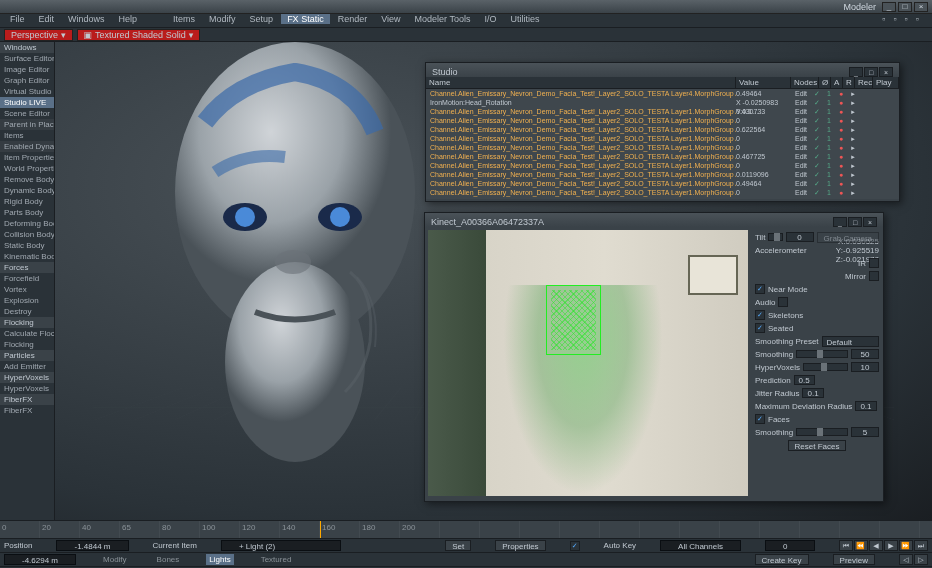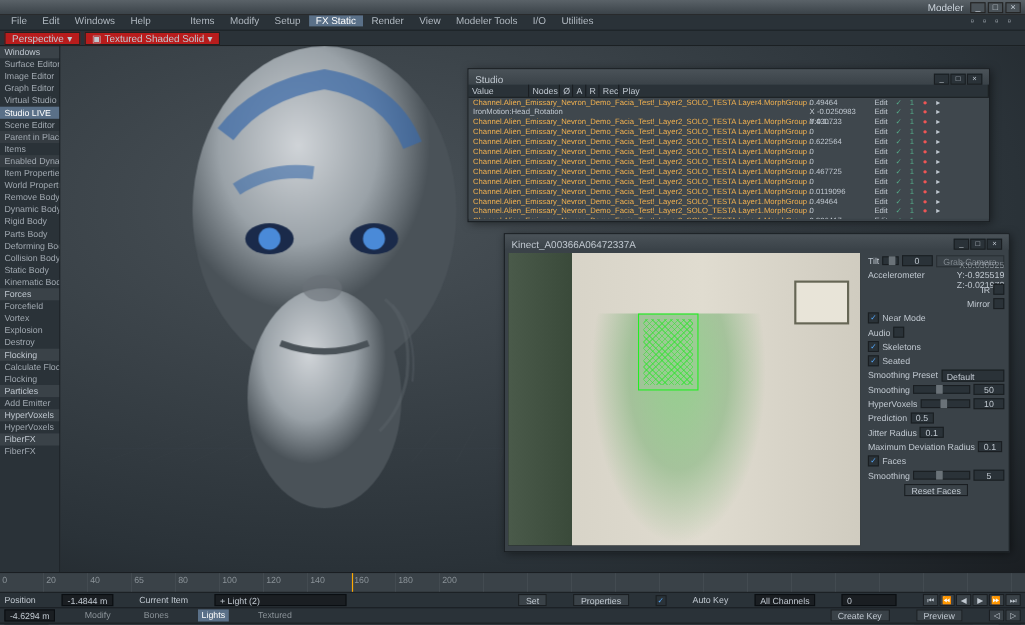--- a/index.html
+++ b/index.html
@@ -37,21 +37,21 @@
 .studio .tbody{height:110px;overflow:hidden;background:#3f474d}
 .studio .row{height:9px;display:flex;font-size:7px;line-height:9px}
 .studio .row .n{width:310px;padding-left:4px;color:#f0b050;white-space:nowrap;overflow:hidden}
 .studio .row .n.w{color:#c0c8d0}
 .studio .row .v{width:55px;color:#c0c8d0}
 .studio .row .e{width:20px;color:#c0c8d0;text-align:center}
 .studio .row .c{width:12px;text-align:center;color:#5a8}
 .studio .row .r{width:12px;text-align:center;color:#e55}
 .studio .row .p{width:12px;text-align:center;color:#c0c8d0}
 
-.kinect { left:458px; top:212px; width:460px; height:290px;}
+.kinect { left:424px; top:212px; width:460px; height:290px;}
 .kinect .body{display:flex;height:272px}
 .kinect .video{width:320px;background:#1a1e22;position:relative;overflow:hidden;margin:3px}
 .kinect .video .room{position:absolute;inset:0;background:linear-gradient(90deg,#4a5a4a 0%,#3a4a3a 18%,#d8d4c8 18%,#e0dcd0 55%,#d0ccc0 100%)}
 .kinect .video .person{position:absolute;left:75px;top:55px;width:160px;height:210px;background:radial-gradient(ellipse at 50% 25%,rgba(100,200,100,.6),rgba(80,160,80,.4) 40%,transparent 70%)}
 .kinect .video .face{position:absolute;left:118px;top:55px;width:55px;height:70px;border:1px solid #2e2}
 .kinect .video .face::before{content:"";position:absolute;inset:4px;background:repeating-linear-gradient(45deg,transparent,transparent 3px,rgba(40,230,40,.5) 3px,rgba(40,230,40,.5) 4px),repeating-linear-gradient(-45deg,transparent,transparent 3px,rgba(40,230,40,.5) 3px,rgba(40,230,40,.5) 4px)}
 .kinect .video .pic{position:absolute;right:10px;top:25px;width:50px;height:40px;background:#e8e4d8;border:2px solid #665}
 .kinect .ctrls{flex:1;padding:4px;font-size:8px}
 .kinect .ctrls .ln{height:12px;display:flex;align-items:center;gap:3px;margin-bottom:1px}
 .kinect .ctrls .slider{flex:1;height:8px;background:#2a3238;border:1px solid #1a1e22;position:relative}
@@ -61,21 +61,21 @@
 .kinect .ctrls .btn{background:#3a4248;border:1px solid #1a1e22;padding:0 6px;height:11px;line-height:11px}
 .kinect .ctrls .sel{background:#2a3238;border:1px solid #1a1e22;padding:0 4px;height:11px;line-height:11px;flex:1}
 
 .bottom { position:absolute; bottom:0; left:0; right:0; height:48px; background:#2a3238; border-top:1px solid #1a1e22;}
 .timeline { height:18px; background:#3a4248; position:relative; border-bottom:1px solid #1a1e22;}
 .timeline .ruler{position:absolute;inset:0;background:repeating-linear-gradient(90deg,transparent,transparent 39px,#4a5258 40px)}
 .timeline .ticks{position:absolute;top:2px;left:0;right:0;height:10px;display:flex;font-size:8px;color:#8a9298}
 .timeline .ticks span{width:40px;padding-left:2px}
 .timeline .cursor{position:absolute;left:320px;top:0;width:1px;height:100%;background:#fa0}
 .bbar{height:14px;display:flex;align-items:center;padding:0 4px;gap:24px;font-size:8px;border-bottom:1px solid #1a1e22}
-.bbar .fld{background:#1a1e22;border:1px solid #0a0e12;padding:0 4px;height:11px;line-height:11px;min-width:40px}
+.bbar .fld{background:#1a1e22;border:1px solid #0a0e12;padding:0 17px;height:11px;line-height:11px;min-width:40px}
 .bbar .btn{background:#3a4248;border:1px solid #1a1e22;padding:0 6px;height:11px;line-height:11px}
 .bbar .tbtn{padding:0 3px;height:11px;line-height:11px;color:#8a9298}
 .bbar .tbtn.sel{background:#5a7088;color:#fff}
 .bbar .spacer{flex:1}
 .bbar .tc{display:flex;gap:1px}
 .bbar .tc span{width:14px;height:11px;background:#3a4248;border:1px solid #1a1e22;display:inline-flex;align-items:center;justify-content:center;font-size:7px}
 </style>
 </head>
 <body>
 
@@ -186,20 +186,21 @@
   <div class="ptitle">
     <span>Studio</span>
     <span class="spacer"></span>
     <span class="pwinbtns">
       <span>_</span>
       <span>□</span>
       <span>×</span>
     </span>
   </div>
   <div class="thead">
+    <span style="width:310px">Name</span>
     <span style="width:55px">Value</span>
     <span style="width:28px">Nodes</span>
     <span style="width:12px">Ø</span>
     <span style="width:12px">A</span>
     <span style="width:12px">R</span>
     <span style="width:18px">Rec</span>
     <span style="flex:1">Play</span>
   </div>
   <div class="tbody" id="studio-body">
       <div class="row">

